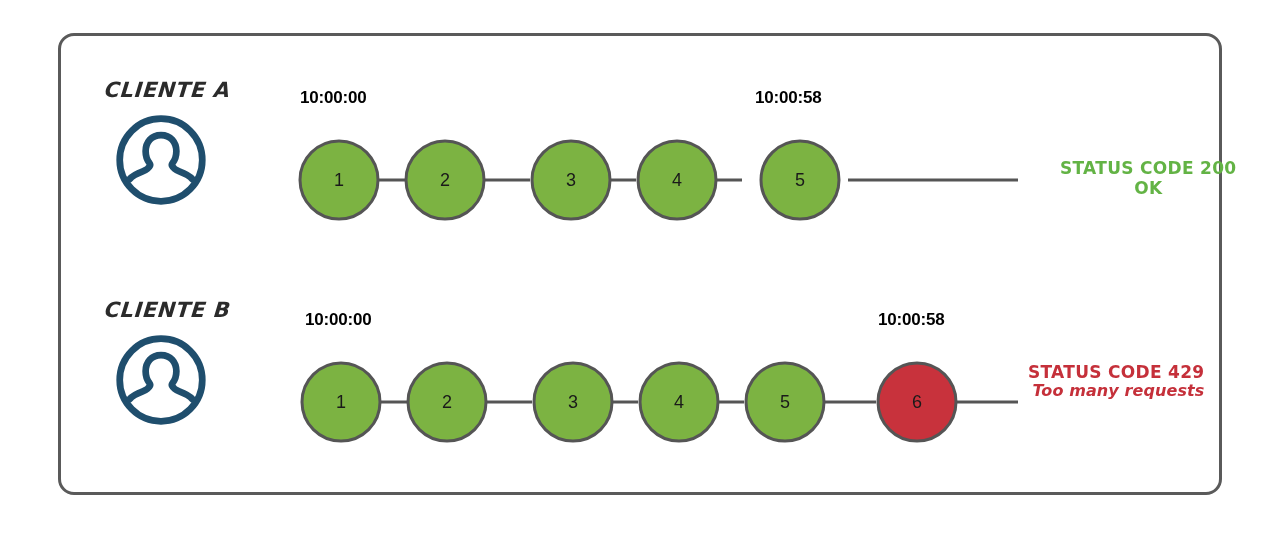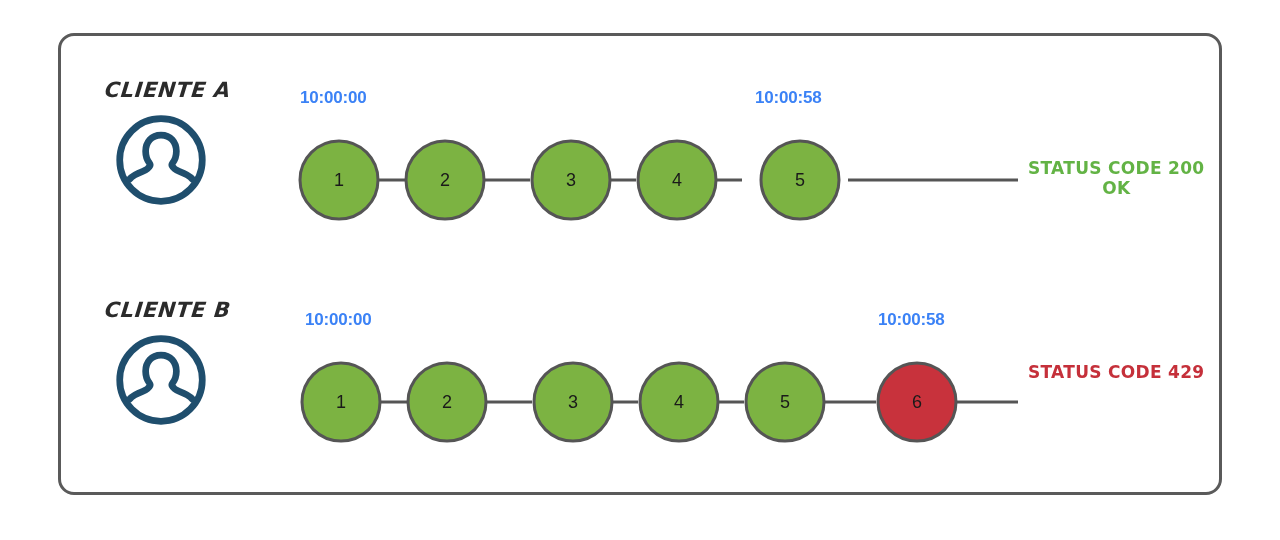--- a/index.html
+++ b/index.html
@@ -81,21 +81,21 @@
     height: 190px;
   }
   .timeline svg { position: absolute; left: 0; top: 0; }
 
   
   .timestamp {
     position: absolute;
     font-family: "Liberation Sans", sans-serif;
     font-size: 17px;
     font-weight: bold;
-    color: #3b82f6;
+    color: #000000;
     white-space: nowrap;
     letter-spacing: -0.2px;
   }
 
   
   .node-num {
     position: absolute;
     font-family: "Liberation Sans", sans-serif;
     font-size: 18px;
     color: #1a1a1a;
@@ -109,21 +109,21 @@
     position: absolute;
     white-space: nowrap;
     font-family: "DejaVu Sans", sans-serif;
     font-weight: 600;
     line-height: 1.18;
   }
   .status .line1 { display: block; }
   .status .line2 { display: block; }
 
   .status-ok {
-    left: 1028px;
+    left: 1060px;
     top: 88px;
     font-size: 17px;
     color: #63b345;
     text-align: center;
     letter-spacing: 0.3px;
   }
   .status-ok .line2 { text-align: center; }
 
   .status-err {
     left: 1028px;
@@ -250,16 +250,17 @@
       <div class="node-num" style="left:785px; top:112px;">5</div>
       <div class="node-num" style="left:917px; top:112px;">6</div>
     </div>
 
     <div class="timestamp" style="left:305px; top:20px;">10:00:00</div>
 
     <div class="timestamp" style="left:878px; top:20px;">10:00:58</div>
 
     <div class="status status-err">
       <span class="line1">STATUS CODE 429</span>
+      <span class="line2">Too many requests</span>
     </div>
   </div>
 
 </div>
 
 </body></html>

